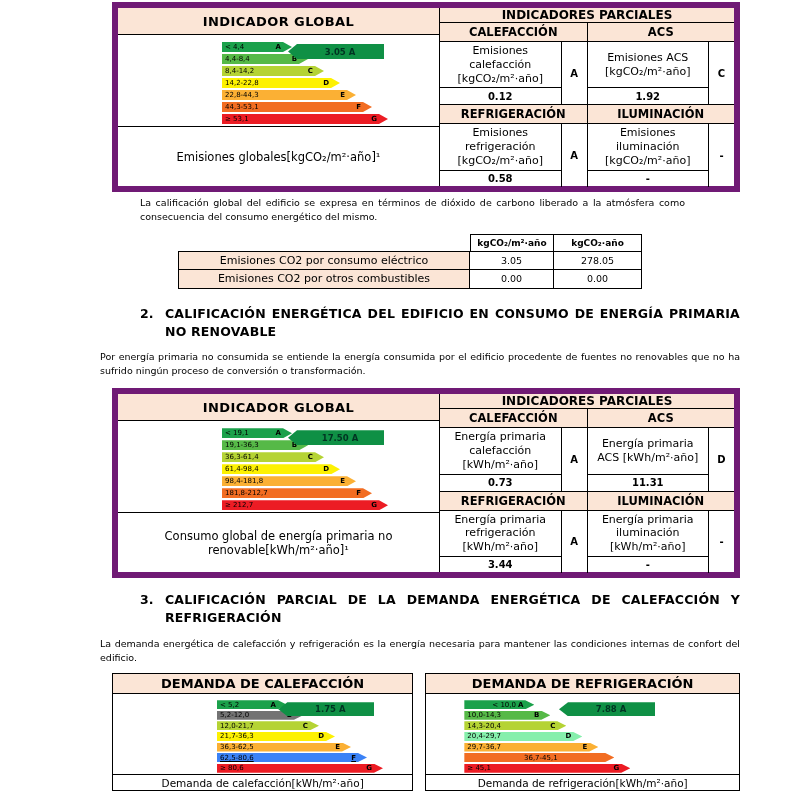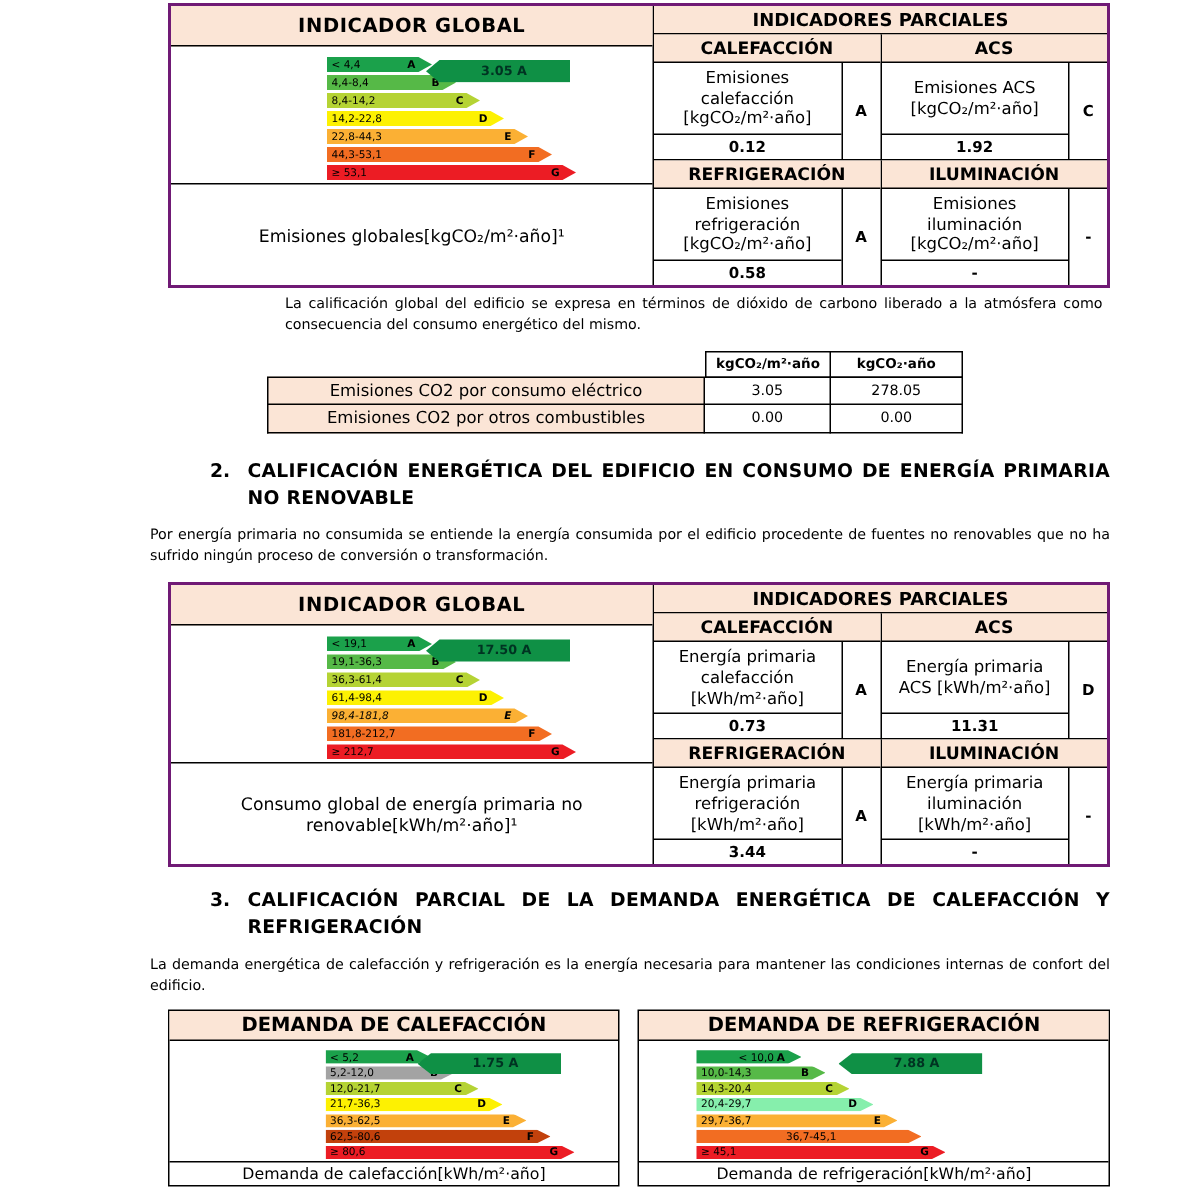--- a/index.html
+++ b/index.html
@@ -1,21 +1,21 @@
 <!DOCTYPE html>
 <html style="--peach: #fbe5d6;"><head>
 <meta charset="utf-8">
 <style>
   * { margin:0; padding:0; box-sizing:border-box; }
   html,body { width:800px; height:800px; background:#fff; overflow:hidden;
     font-family:"DejaVu Sans","Liberation Sans",sans-serif; color:#000; }
   .page { width:800px; height:800px; padding:2px 60px 0 100px; }
 
   
-  .etable { display:flex; border:2px solid #701a75; width:628px; margin-left:12px; height:190px; }
+  .etable { display:flex; border:6px solid #701a75; width:628px; margin-left:12px; height:190px; }
   .etable .leftcol { width:322px; border-right:1px solid #000; display:flex; flex-direction:column; }
   .hdrcell { background:var(--peach); text-align:center; font-weight:bold; font-size:13px;
     display:flex; align-items:center; justify-content:center; }
   .leftcol .hdrcell { height:27px; border-bottom:1px solid #000; letter-spacing:.4px; }
   .chartcell { height:92px; border-bottom:1px solid #000; position:relative; padding:7px 0 0 104px; }
   .globlabel { flex:1; display:flex; align-items:center; justify-content:center;
     font-size:11.5px; text-align:center; padding:0 10px; }
 
   .rightcol { flex:1; display:flex; flex-direction:column; }
   .rightcol .ph { height:19px; border-bottom:1px solid #000; font-size:12px; }
@@ -38,21 +38,21 @@
   .band { height:10px; margin-bottom:2px; display:flex; align-items:center; justify-content:space-between;
     clip-path:polygon(0 0, calc(100% - 9px) 0, 100% 50%, calc(100% - 9px) 100%, 0 100%); }
   .band span { font-size:7px; line-height:10px; padding-left:3px; white-space:nowrap; }
   .band .bl { font-weight:bold; padding:0 11px 0 0; }
   .rating { position:absolute; top:9px; right:55px; width:96px; height:15px;
     clip-path:polygon(9px 0, 100% 0, 100% 100%, 9px 100%, 0 50%);
     font-size:8.5px; font-weight:bold; color:#063; color:#032;
     display:flex; align-items:center; justify-content:center; padding-left:8px; }
 
   
-  .note1 { margin:4px 0 0 90px; width:545px; font-size:9.5px; line-height:1.45; text-align:justify; }
+  .note1 { margin:4px 0 0 40px; width:545px; font-size:9.5px; line-height:1.45; text-align:justify; }
   .para { margin-top:9px; width:640px; font-size:9.5px; line-height:1.5; text-align:justify; }
   .sechead { margin:16px 0 0 40px; display:flex; font-size:12.5px; font-weight:bold; line-height:1.45; }
   .sechead .num { width:25px; flex:none; }
   .sechead .ttl { width:575px; text-align:justify; letter-spacing:.2px; }
 
   
   .co2 { margin:10px 0 0 78px; font-size:9.5px; }
   .co2 .row { display:flex; }
   .co2 .c-label { width:292px; display:flex; align-items:center; justify-content:center;
     background:var(--peach); border:1px solid #000; border-top:none; font-size:11px; height:19px; }
@@ -209,21 +209,21 @@
             <span class="bl">B</span>
           </div>
           <div class="band" style="width: 102px; background: rgb(181, 211, 52);">
             <span>36,3-61,4</span>
             <span class="bl">C</span>
           </div>
           <div class="band" style="width: 118px; background: rgb(253, 241, 2);">
             <span>61,4-98,4</span>
             <span class="bl">D</span>
           </div>
-          <div class="band" style="width: 134px; background: rgb(251, 176, 52); font-style: italic;">
+          <div class="band" style="width: 134px; background: rgb(251, 176, 52);">
             <span>98,4-181,8</span>
             <span class="bl">E</span>
           </div>
           <div class="band" style="width: 150px; background: rgb(242, 109, 34);">
             <span>181,8-212,7</span>
             <span class="bl">F</span>
           </div>
           <div class="band" style="width: 166px; background: rgb(236, 28, 36);">
             <span>≥ 212,7</span>
             <span class="bl">G</span>
@@ -288,37 +288,37 @@
   <div class="para">La demanda energética de calefacción y refrigeración es la energía necesaria para mantener las condiciones internas de confort del edificio.</div>
 
   <div class="demrow">
     <div class="dtable calef">
       <div class="hdrcell">DEMANDA DE CALEFACCIÓN</div>
       <div class="dchart calef-chart">
           <div class="band" style="width: 70px; background: rgb(27, 161, 75);">
             <span>&lt; 5,2</span>
             <span class="bl">A</span>
           </div>
-          <div class="band" style="width: 86px; background: #a3a3a3;">
+          <div class="band" style="width: 86px; background: #737373;">
             <span>5,2-12,0</span>
             <span class="bl">B</span>
           </div>
           <div class="band" style="width: 102px; background: rgb(181, 211, 52);">
             <span>12,0-21,7</span>
             <span class="bl">C</span>
           </div>
           <div class="band" style="width: 118px; background: rgb(253, 241, 2);">
             <span>21,7-36,3</span>
             <span class="bl">D</span>
           </div>
           <div class="band" style="width: 134px; background: rgb(251, 176, 52);">
             <span>36,3-62,5</span>
             <span class="bl">E</span>
           </div>
-          <div class="band" style="width: 150px; background: #c2410c;">
+          <div class="band" style="width: 150px; background: #3b82f6; text-decoration: underline;">
             <span>62,5-80,6</span>
             <span class="bl">F</span>
           </div>
           <div class="band" style="width: 166px; background: rgb(236, 28, 36);">
             <span>≥ 80,6</span>
             <span class="bl">G</span>
           </div>
           <div class="rating" style="background: rgb(15, 144, 69);">1.75 A</div>
         </div>
       <div class="dcaption">Demanda de calefacción[kWh/m²·año]</div>

